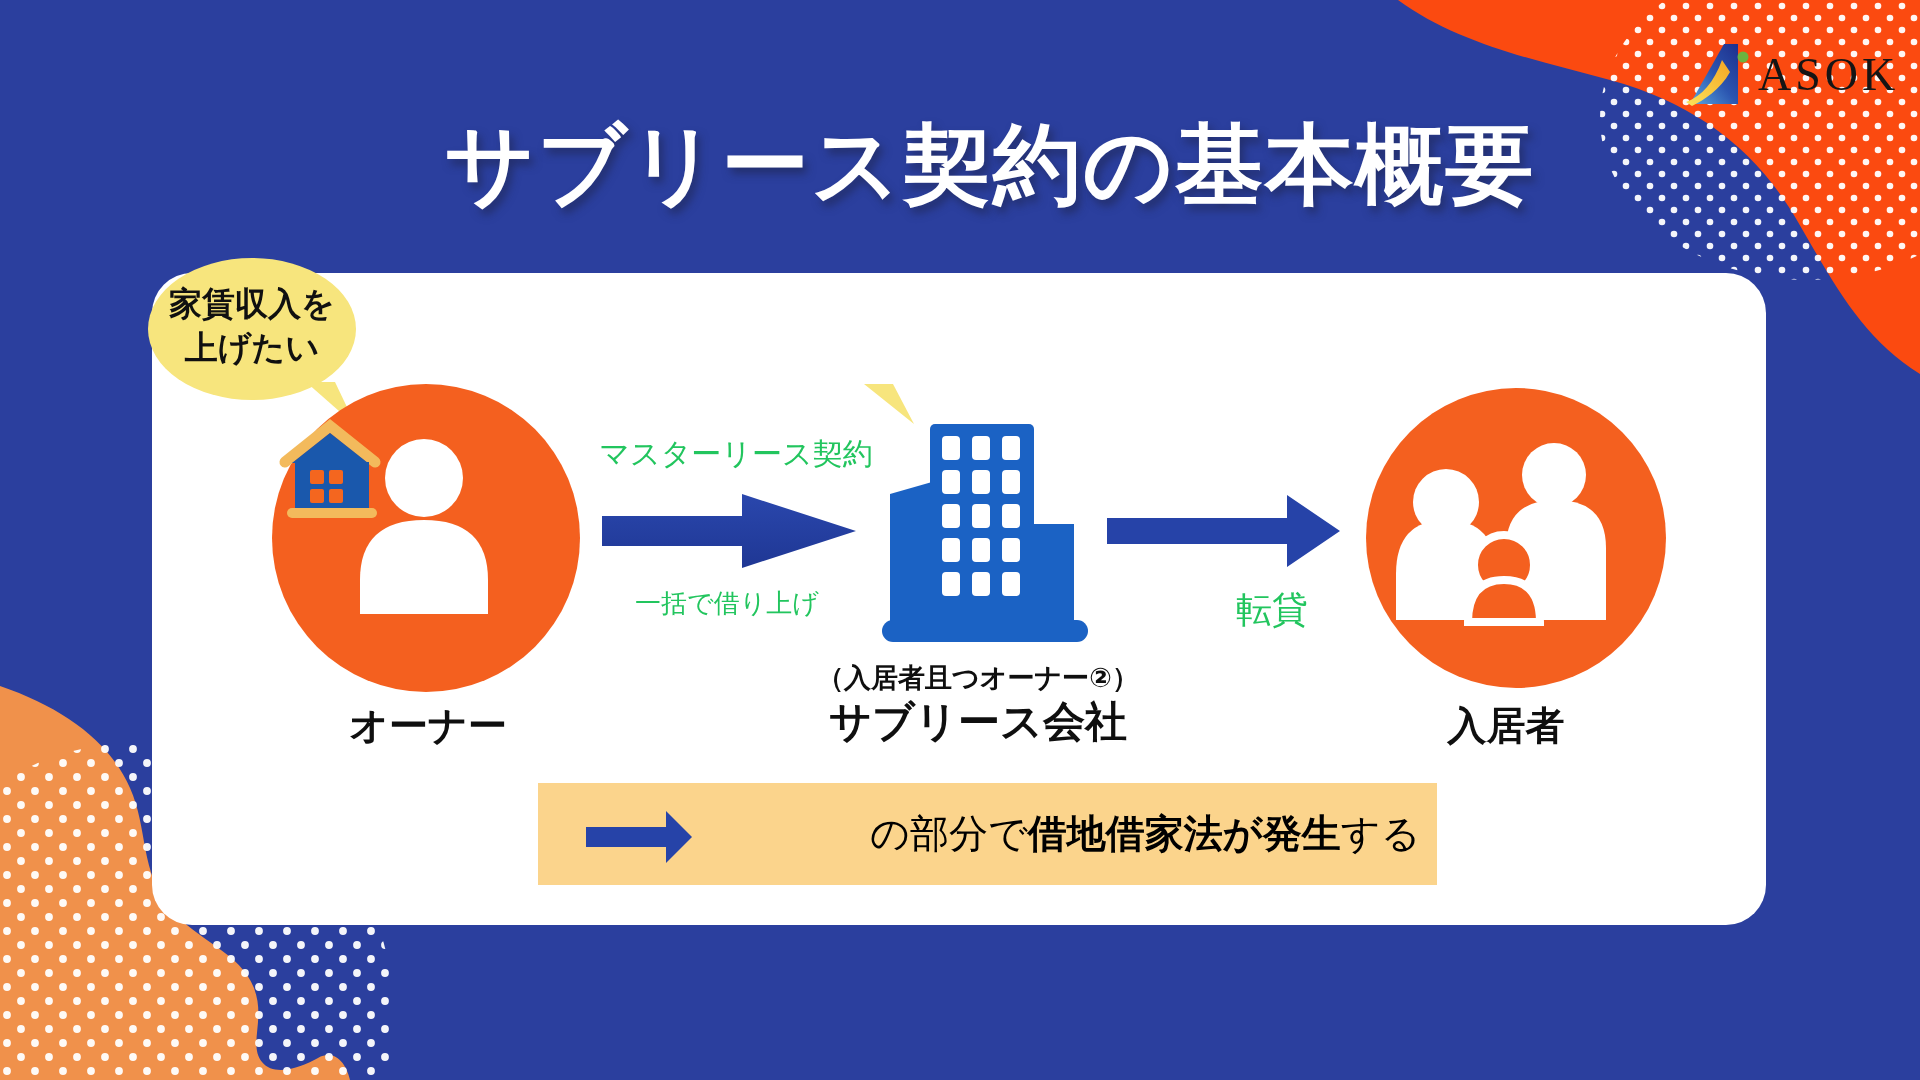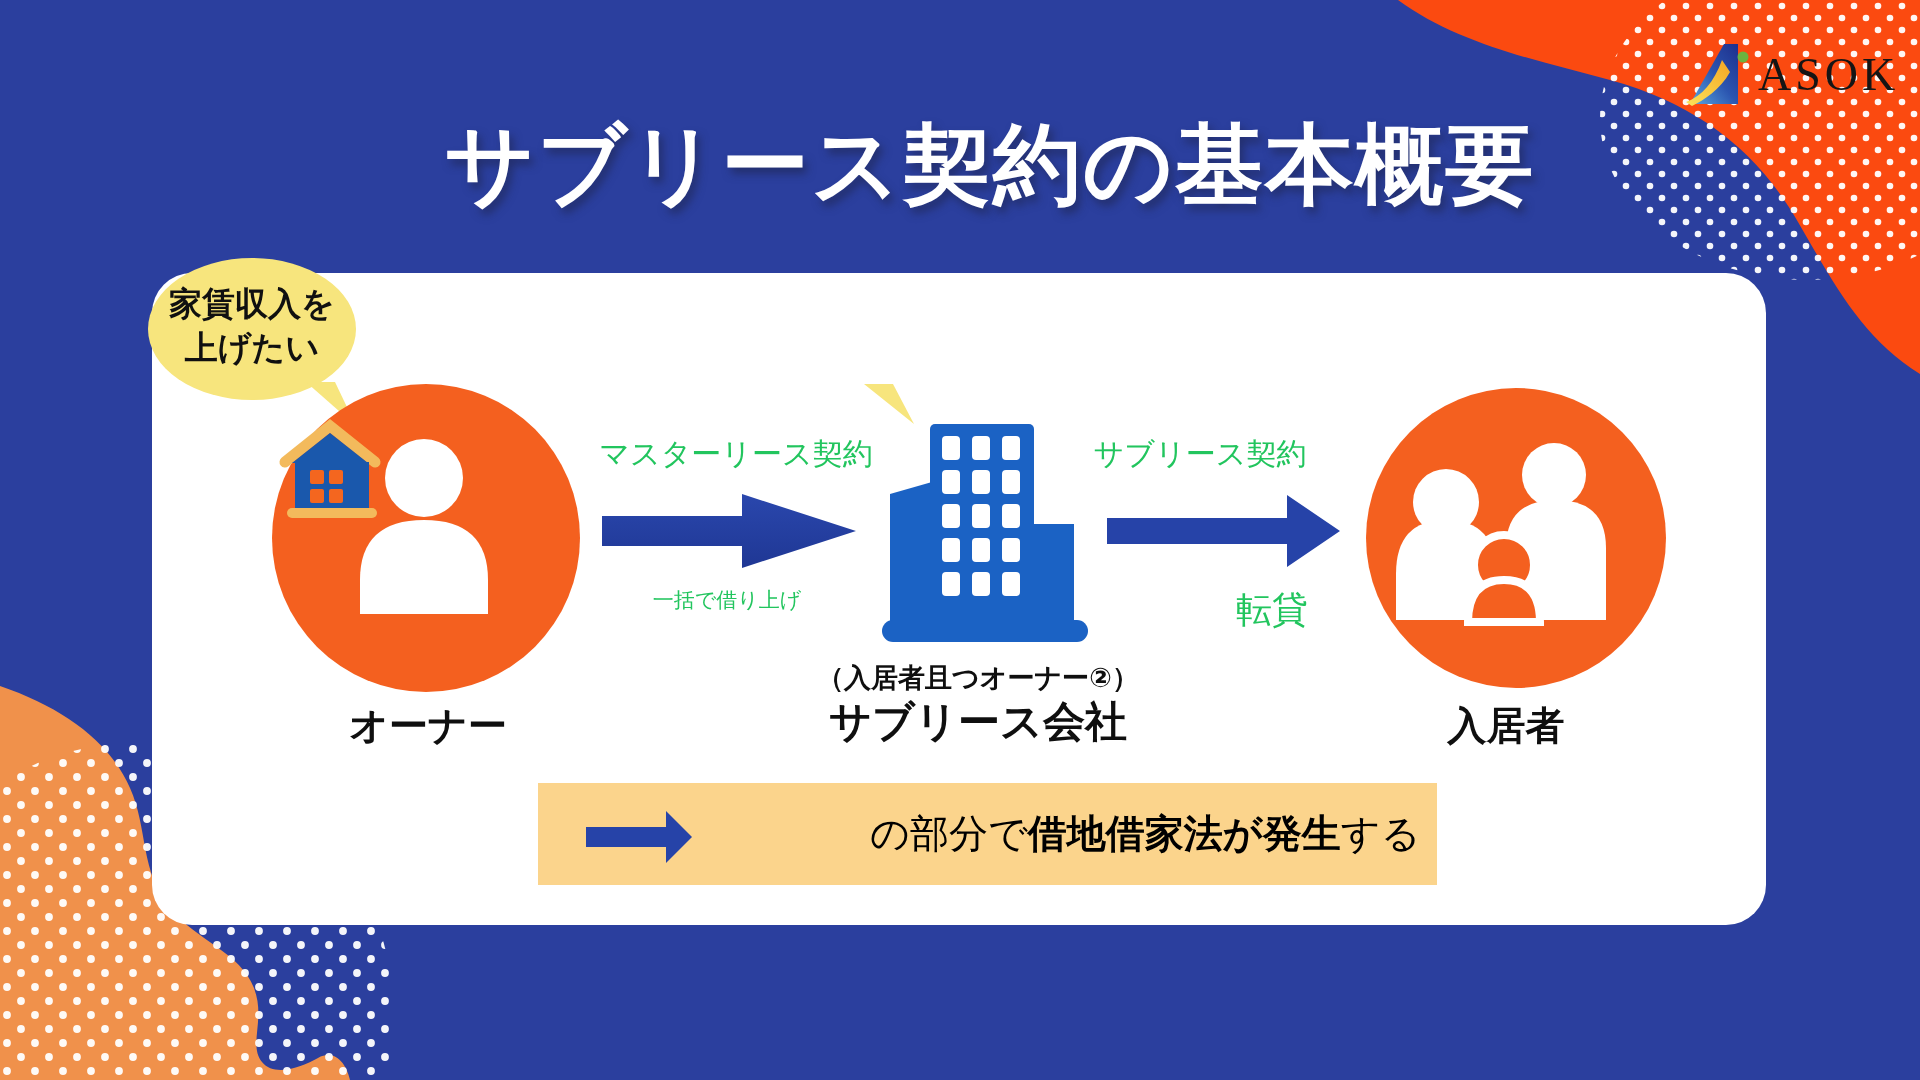--- a/index.html
+++ b/index.html
@@ -32,21 +32,21 @@
   .avatar-tenant{left:1366px;top:388px;width:300px;height:300px;}
 
   .node-label{position:absolute;transform:translateX(-50%);font-weight:800;color:#0f0f0f;white-space:nowrap;}
   .label-owner{left:428px;top:699px;font-size:39px;}
   .label-company-note{left:978px;top:660px;font-size:27px;font-weight:700;}
   .label-company{left:978px;top:694px;font-size:42px;}
   .label-tenant{left:1506px;top:699px;font-size:39px;}
 
   .arrow-label{position:absolute;transform:translateX(-50%);font-weight:400;color:#22c55e;white-space:nowrap;}
   .lbl-master-top{left:736px;top:434px;font-size:30px;}
-  .lbl-master-bottom{left:727px;top:586px;font-size:21px;}
+  .lbl-master-bottom{left:727px;top:586px;font-size:26px;}
   .lbl-sub-top{left:1200px;top:434px;font-size:30px;}
   .lbl-sub-bottom{left:1272px;top:586px;font-size:36px;}
 
   .arrow-svg{position:absolute;}
   .arrow-master{left:598px;top:490px;}
   .arrow-sub{left:1103px;top:490px;}
   .building{position:absolute;left:880px;top:420px;}
   .avatar-art{position:absolute;left:0;top:0;}
 
   .banner{position:absolute;left:538px;top:783px;width:899px;height:102px;background:#FBD48C;}
@@ -174,21 +174,20 @@
           </linearGradient>
         </defs>
       <polygon points="4,26 144,26 144,4 258,41 144,78 144,56 4,56" fill="url(#ab1)"></polygon>
     </svg>
     <svg class="arrow-svg arrow-sub" width="242" height="82" viewBox="0 0 242 82">
       <polygon points="4,28 184,28 184,5 237,41 184,77 184,54 4,54" fill="url(#ab1)" style="fill:#2643A8"></polygon>
     </svg>
 
     <div class="arrow-label lbl-master-top">マスターリース契約</div>
     <div class="arrow-label lbl-master-bottom">一括で借り上げ</div>
-    <div class="arrow-label lbl-sub-top">サブリース契約</div>
     <div class="arrow-label lbl-sub-bottom">転貸</div>
 
     <div class="node-label label-owner">オーナー</div>
     <div class="node-label label-company-note">（入居者且つオーナー②）</div>
     <div class="node-label label-company">サブリース会社</div>
     <div class="node-label label-tenant">入居者</div>
 
     <div class="banner">
       <svg class="banner-arrow" width="112" height="56" viewBox="0 0 112 56">
         <polygon points="2,18 82,18 82,2 108,28 82,54 82,38 2,38" fill="#2643A8"></polygon>

